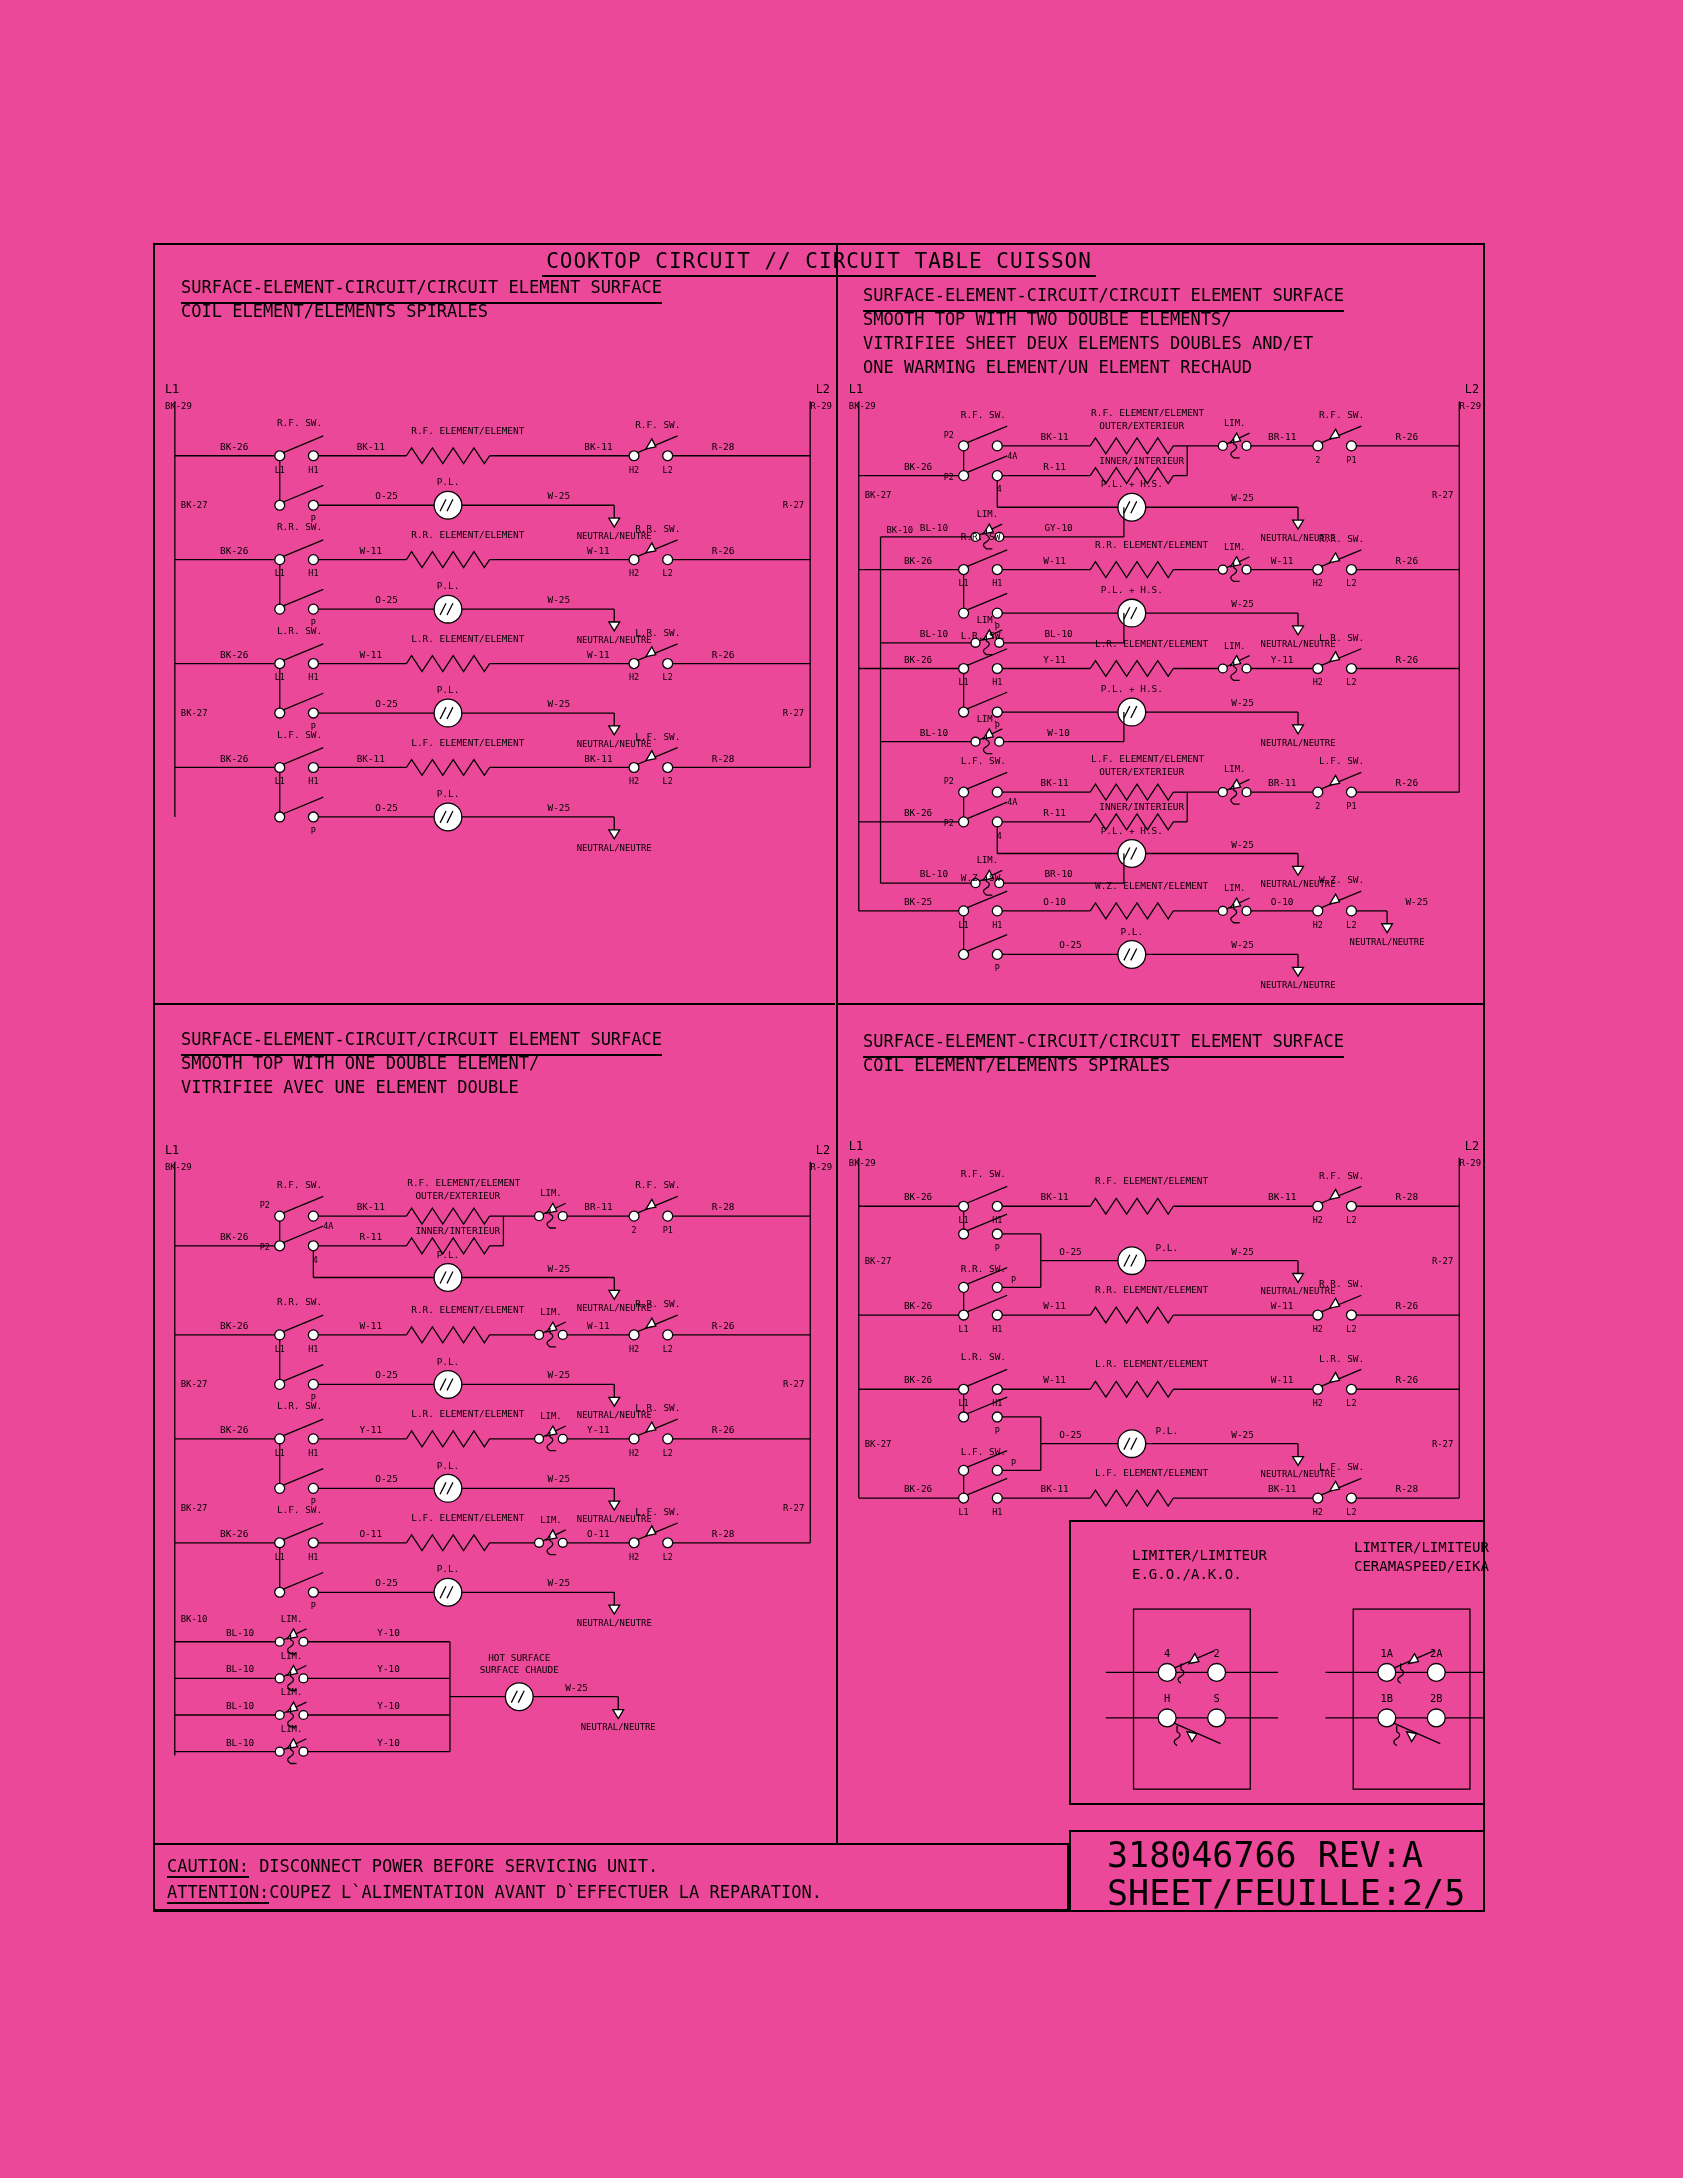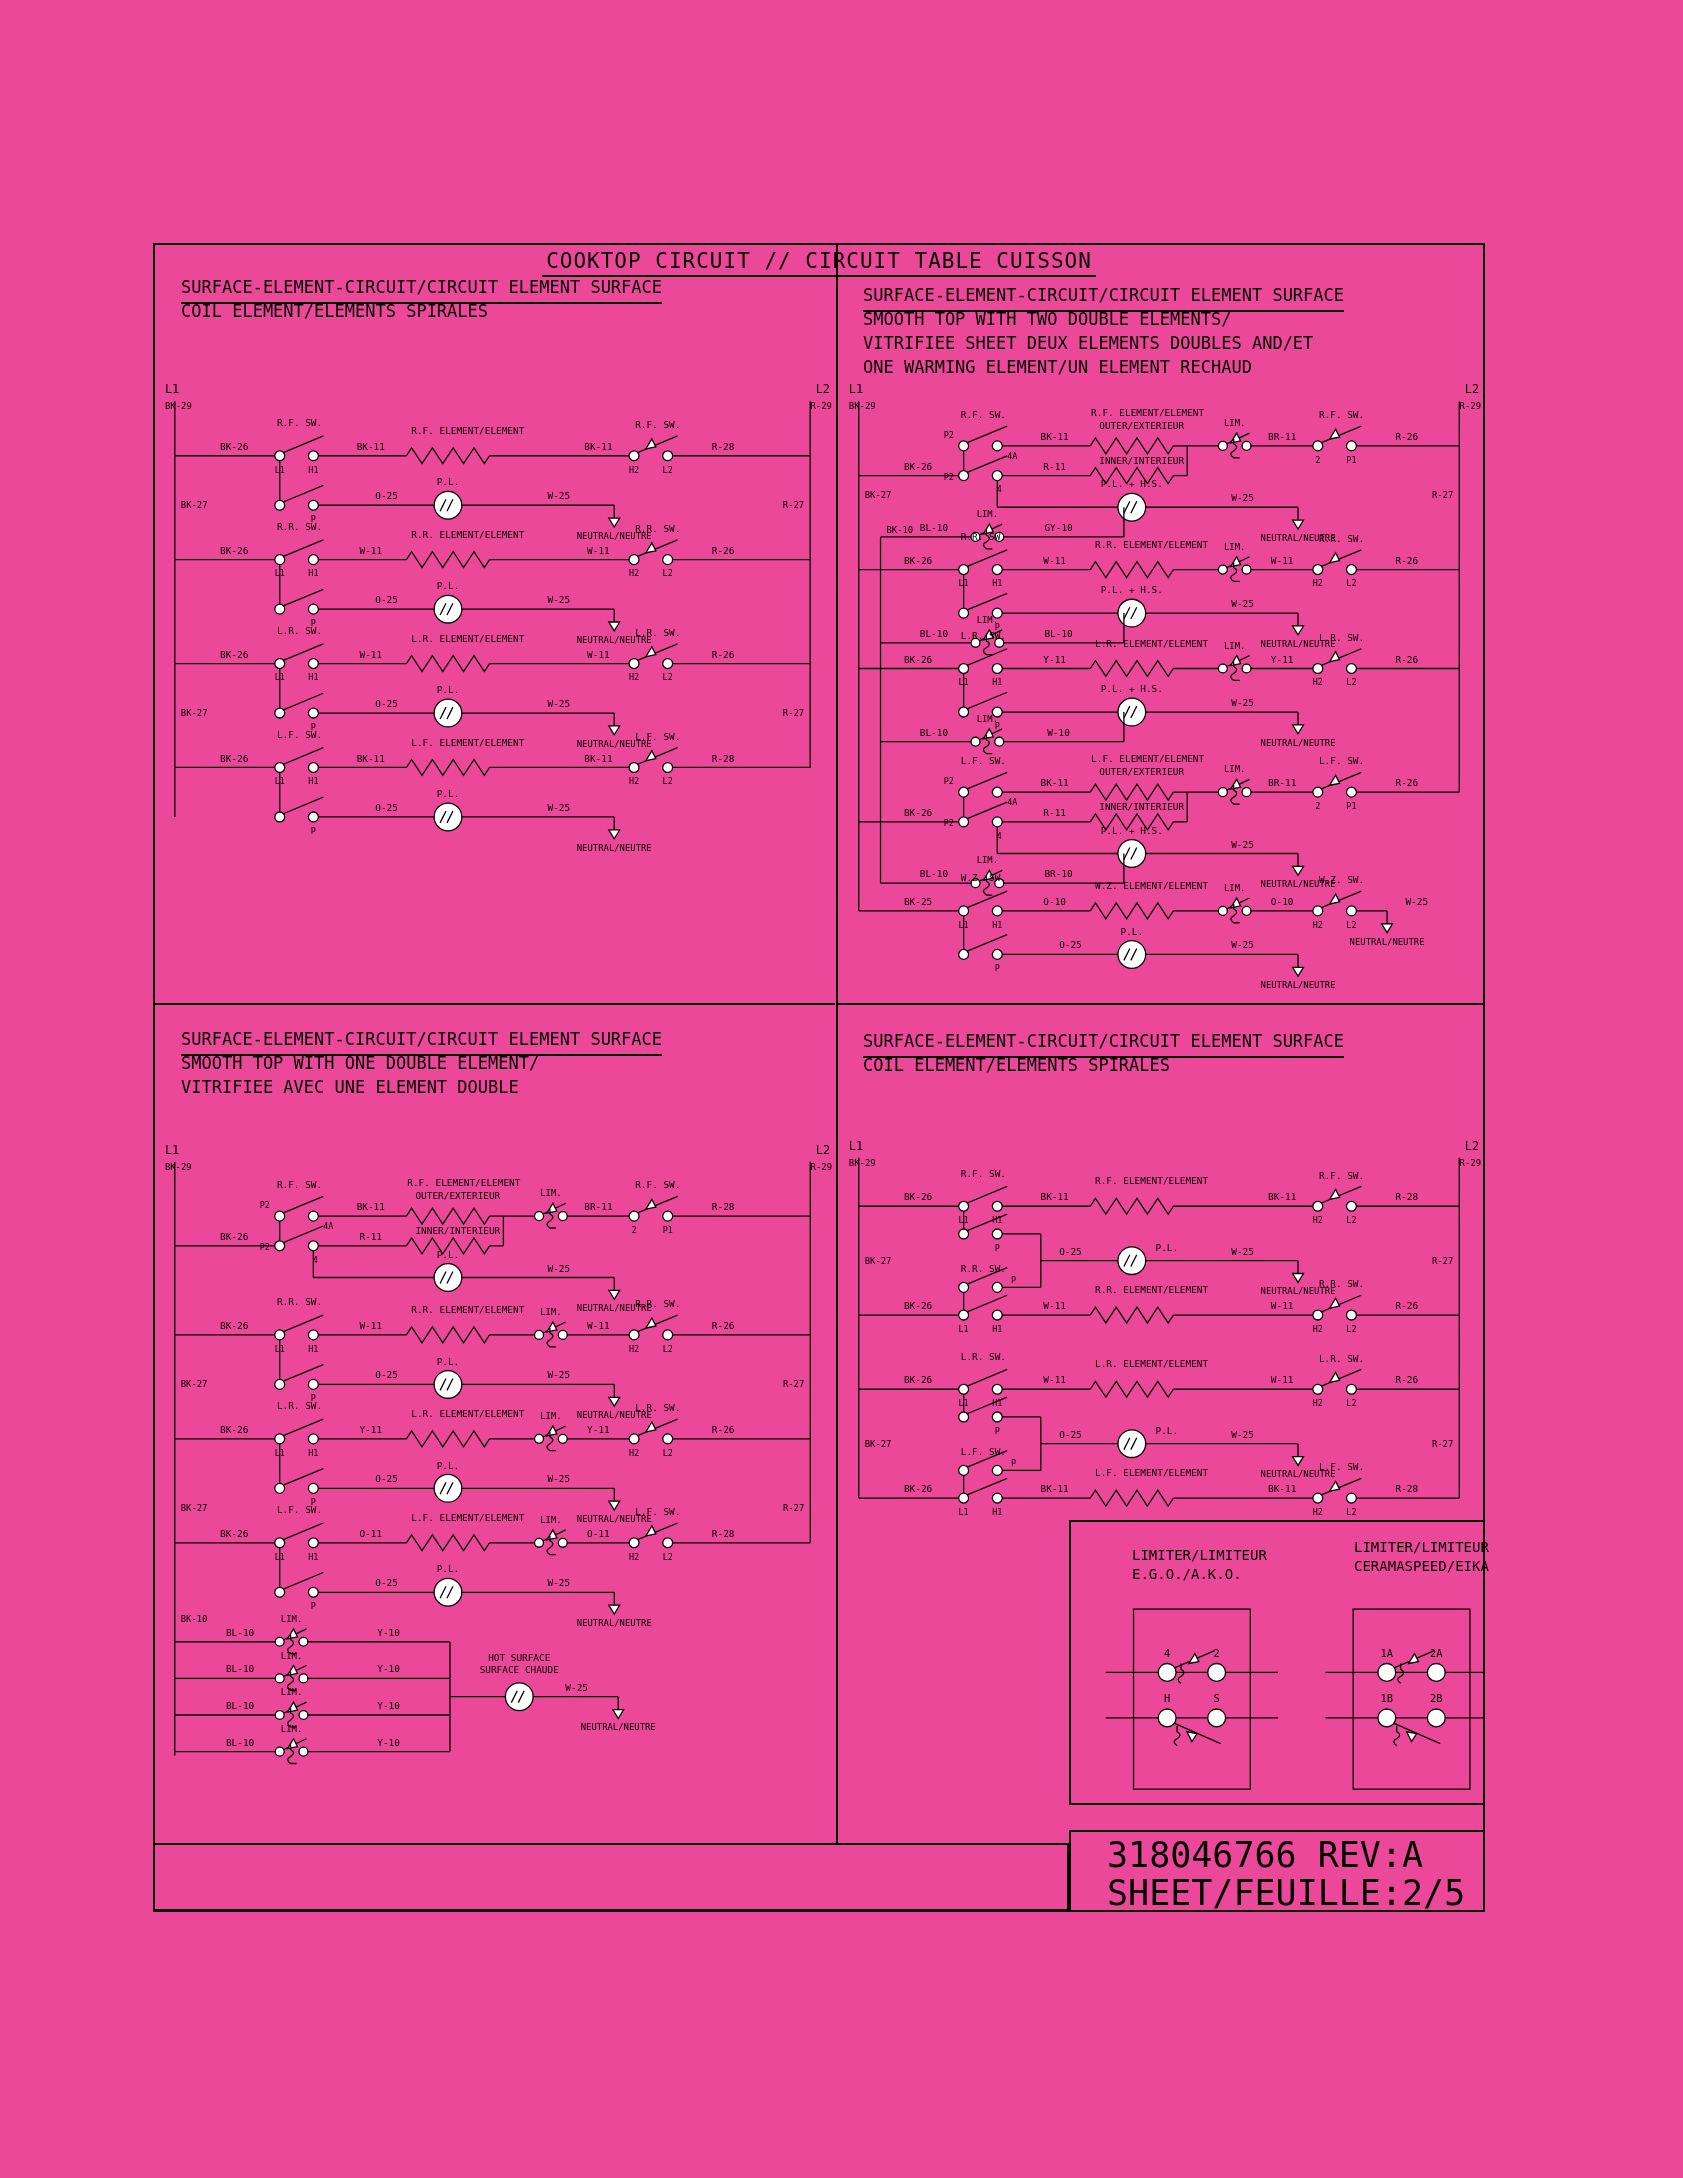--- a/index.html
+++ b/index.html
@@ -1038,20 +1038,22 @@
           <path d="M 349 214 l -10 -2 l 5 10 z" class="fillw"></path>
           <path d="M 329 206 l 0 6 q 6 3 0 7 q -6 3 0 7"></path>
           <circle cx="319" cy="198" r="9"></circle>
           <circle cx="369" cy="198" r="9"></circle>
         </g>
         <rect x="285" y="88" width="118" height="182" fill="none" stroke="#000" stroke-width="1.3"></rect>
       </svg>
   </div>
 
   <div class="caution">
+    <div><span class="u">CAUTION:</span><span> DISCONNECT POWER BEFORE SERVICING UNIT.</span></div>
+    <div><span class="u">ATTENTION:</span><span>COUPEZ L`ALIMENTATION AVANT D`EFFECTUER LA REPARATION.</span></div>
   </div>
 
   <div class="tblock">
     <div>318046766 REV:A</div>
     <div>SHEET/FEUILLE:2/5</div>
   </div>
 </div>
 
 
 </body></html>

